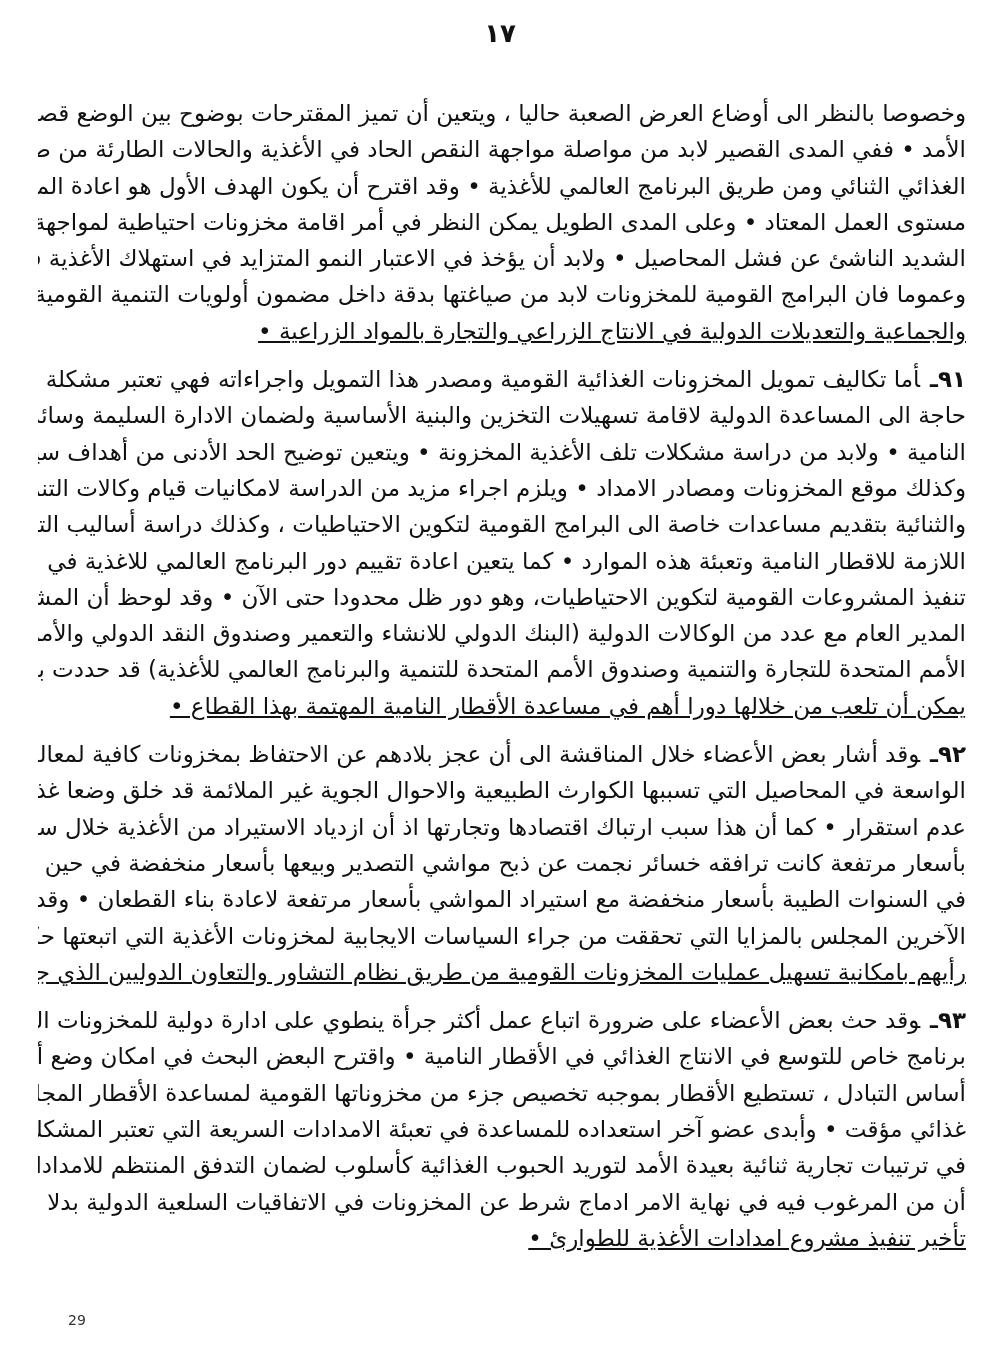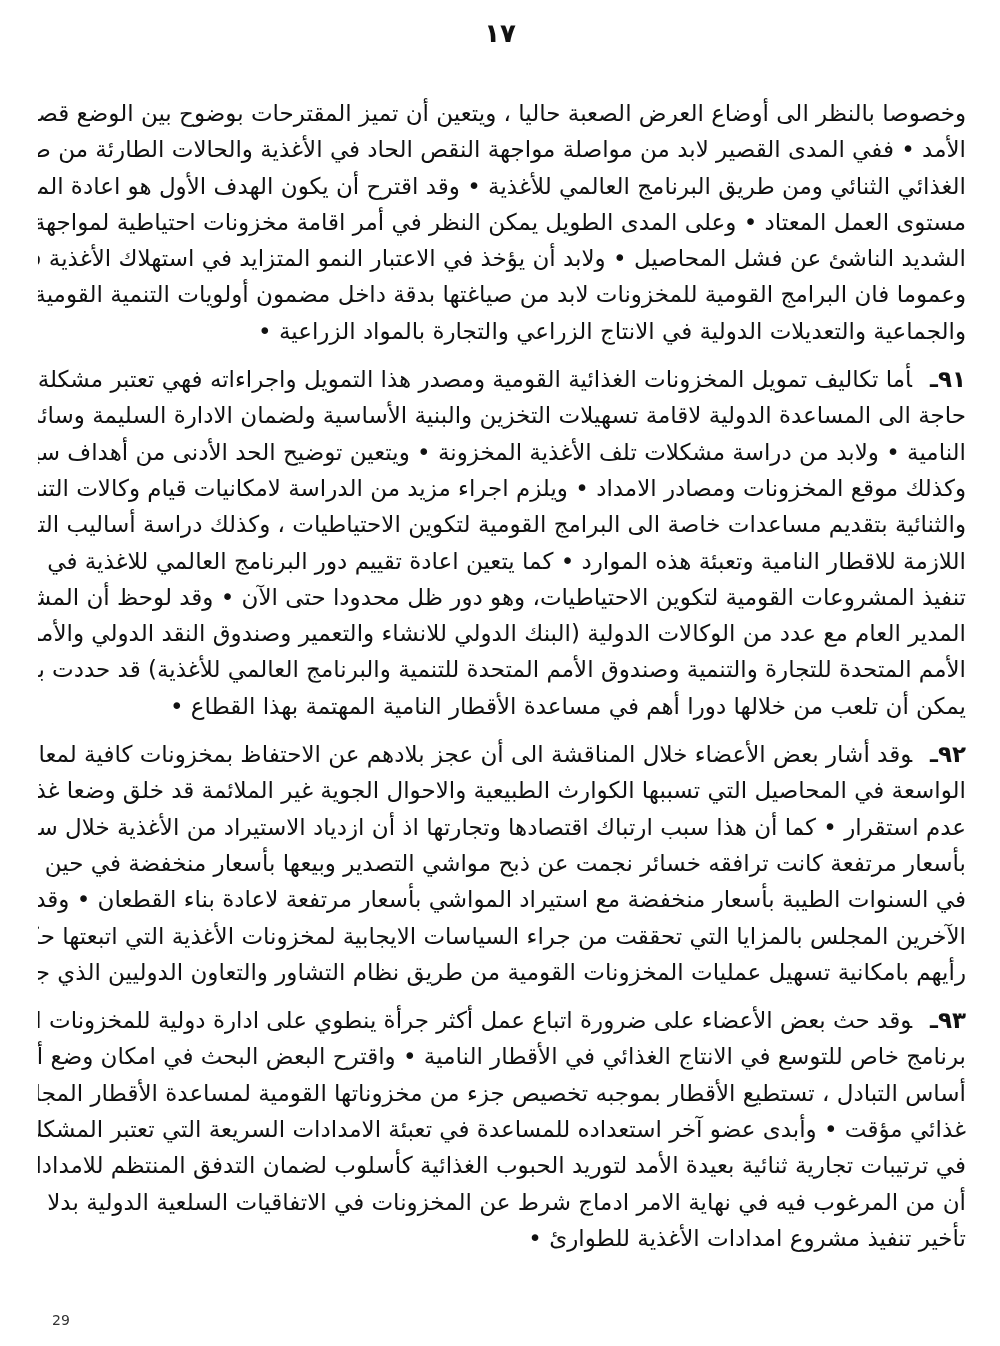--- a/index.html
+++ b/index.html
@@ -1,24 +1,24 @@
 <!DOCTYPE html>
 <html><head>
 <meta charset="utf-8">
 <style>
   html, body { margin: 0; padding: 0; background: #ffffff; }
   body { width: 1000px; height: 1346px; position: relative; overflow: hidden; color: #111; font-family: "DejaVu Sans", sans-serif; }
   .page-number-top { position: absolute; top: 18px; left: 0; width: 1000px; text-align: center; font-size: 26px; font-weight: bold; }
-  .page-number-bottom { position: absolute; top: 1312px; left: 52px; font-size: 14px; color: #333; }
+  .page-number-bottom { position: absolute; top: 1312px; left: 68px; font-size: 14px; color: #333; }
   .body { position: absolute; top: 95px; left: 38px; width: 928px; direction: rtl; }
   .para { margin: 0; }
   .para + .para { margin-top: 12px; }
   .line { display: block; height: 36.3px; line-height: 36.3px; font-size: 23px; text-align: justify; text-align-last: justify; white-space: nowrap; overflow: hidden; }
-  .line.last { text-align-last: right; }
-  .para-num { font-weight: bold; margin-left: 18px; }
+  .line.last { text-align-last: right; text-decoration: underline; }
+  .para-num { font-weight: bold; margin-left: 10px; }
 </style>
 </head>
 <body>
 
 <div class="page-number-top">١٧</div>
 
 <div class="body" id="doc-body">
     <div class="para">
       <span class="line"><span>وخصوصا بالنظر الى أوضاع العرض الصعبة حاليا ، ويتعين أن تميز المقترحات بوضوح بين الوضع قصير الأمد والوضع بعيـــد</span></span>
       <span class="line"><span>الأمد • ففي المدى القصير لابد من مواصلة مواجهة النقص الحاد في الأغذية والحالات الطارئة من طريق برامج العــون</span></span>

